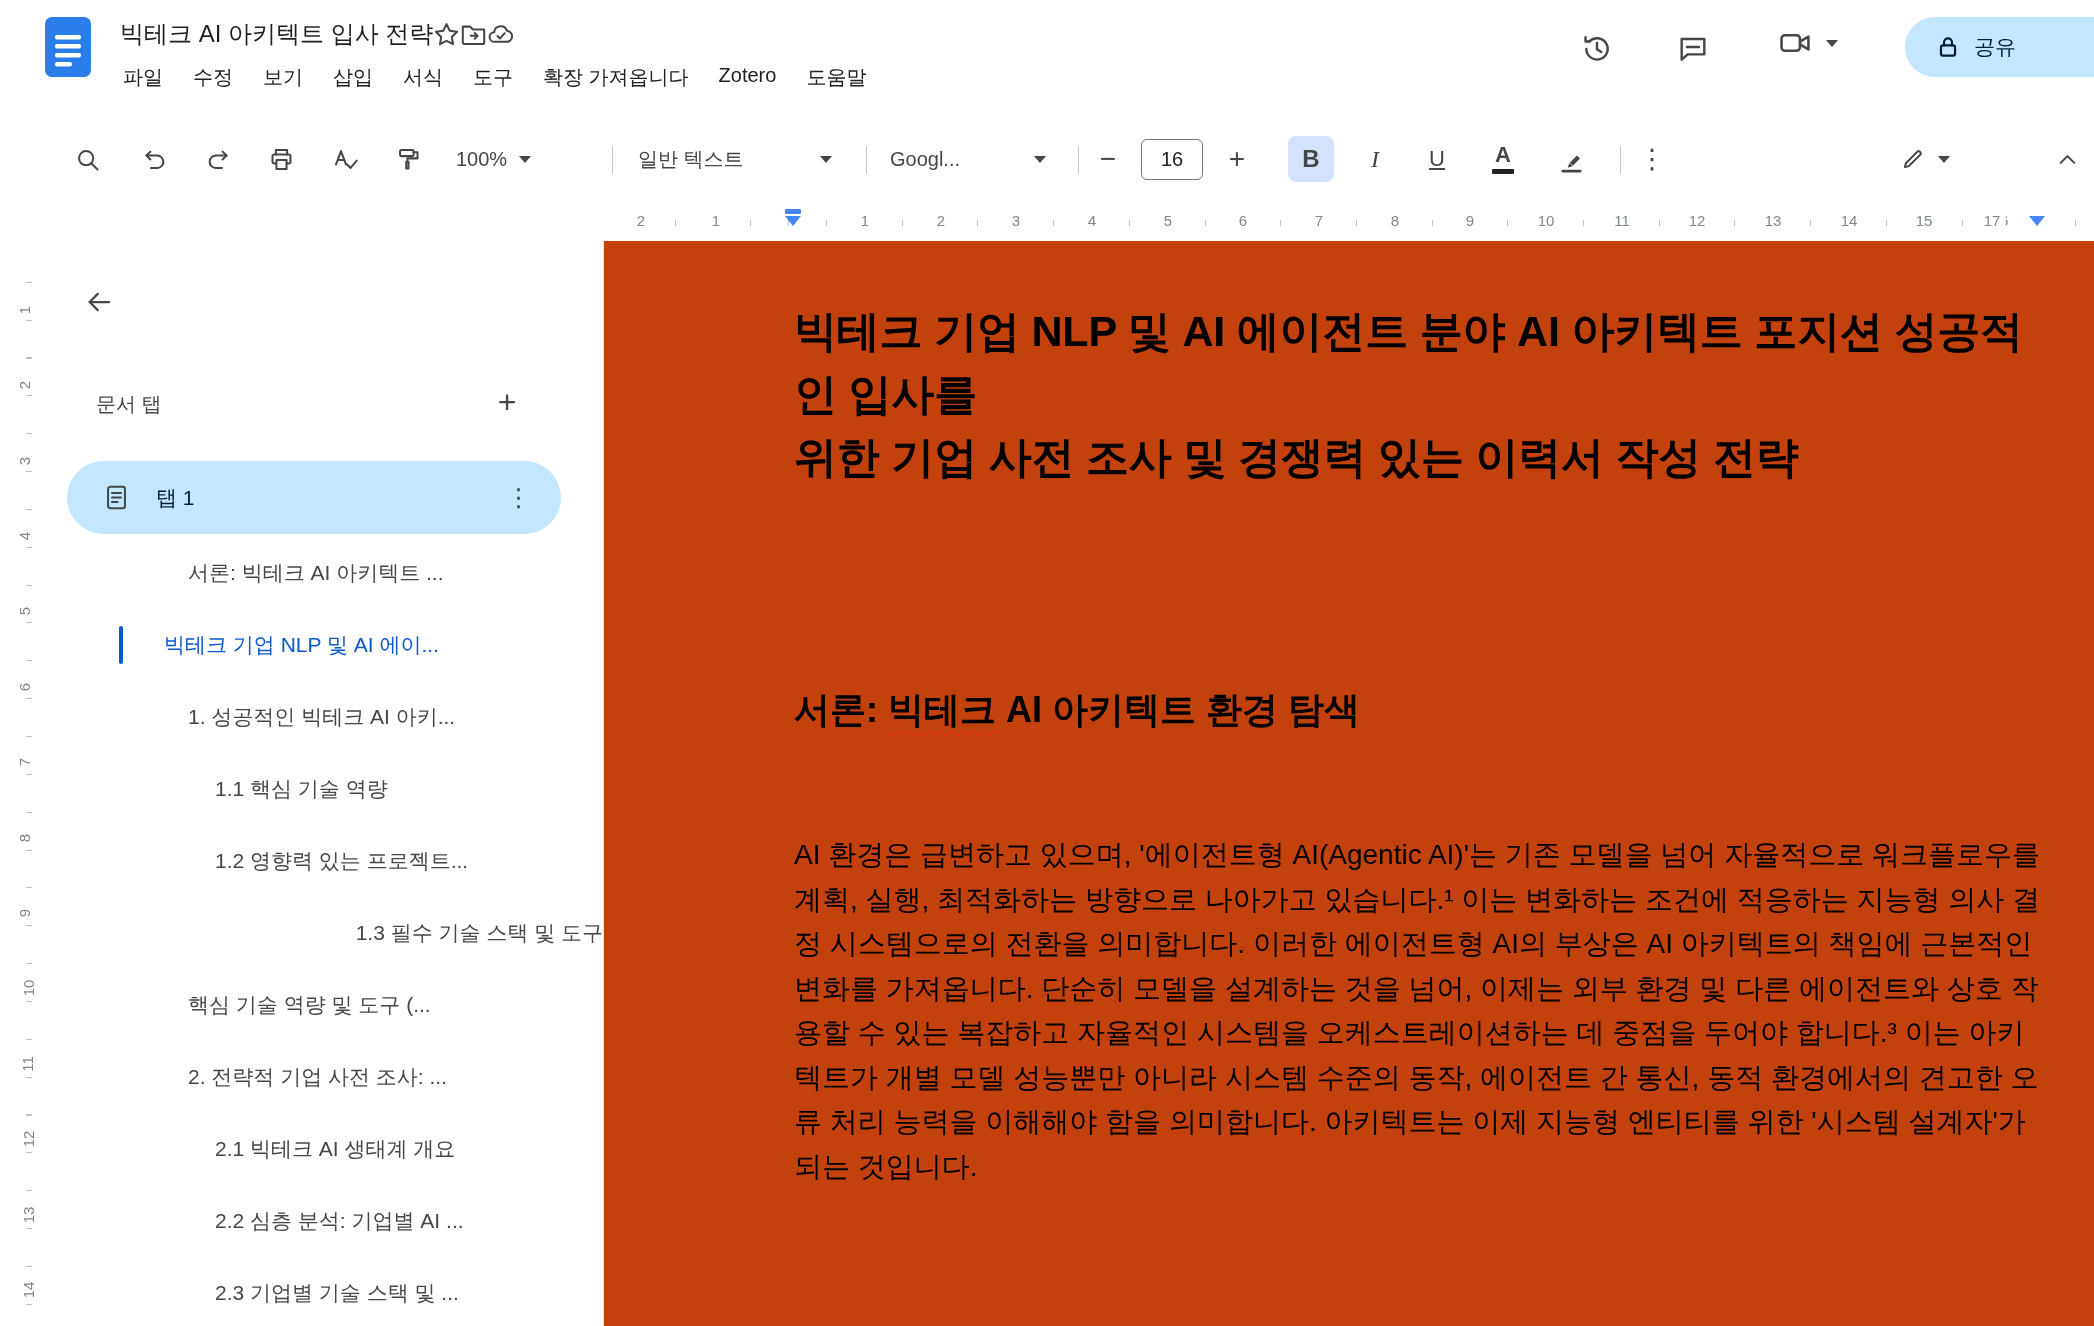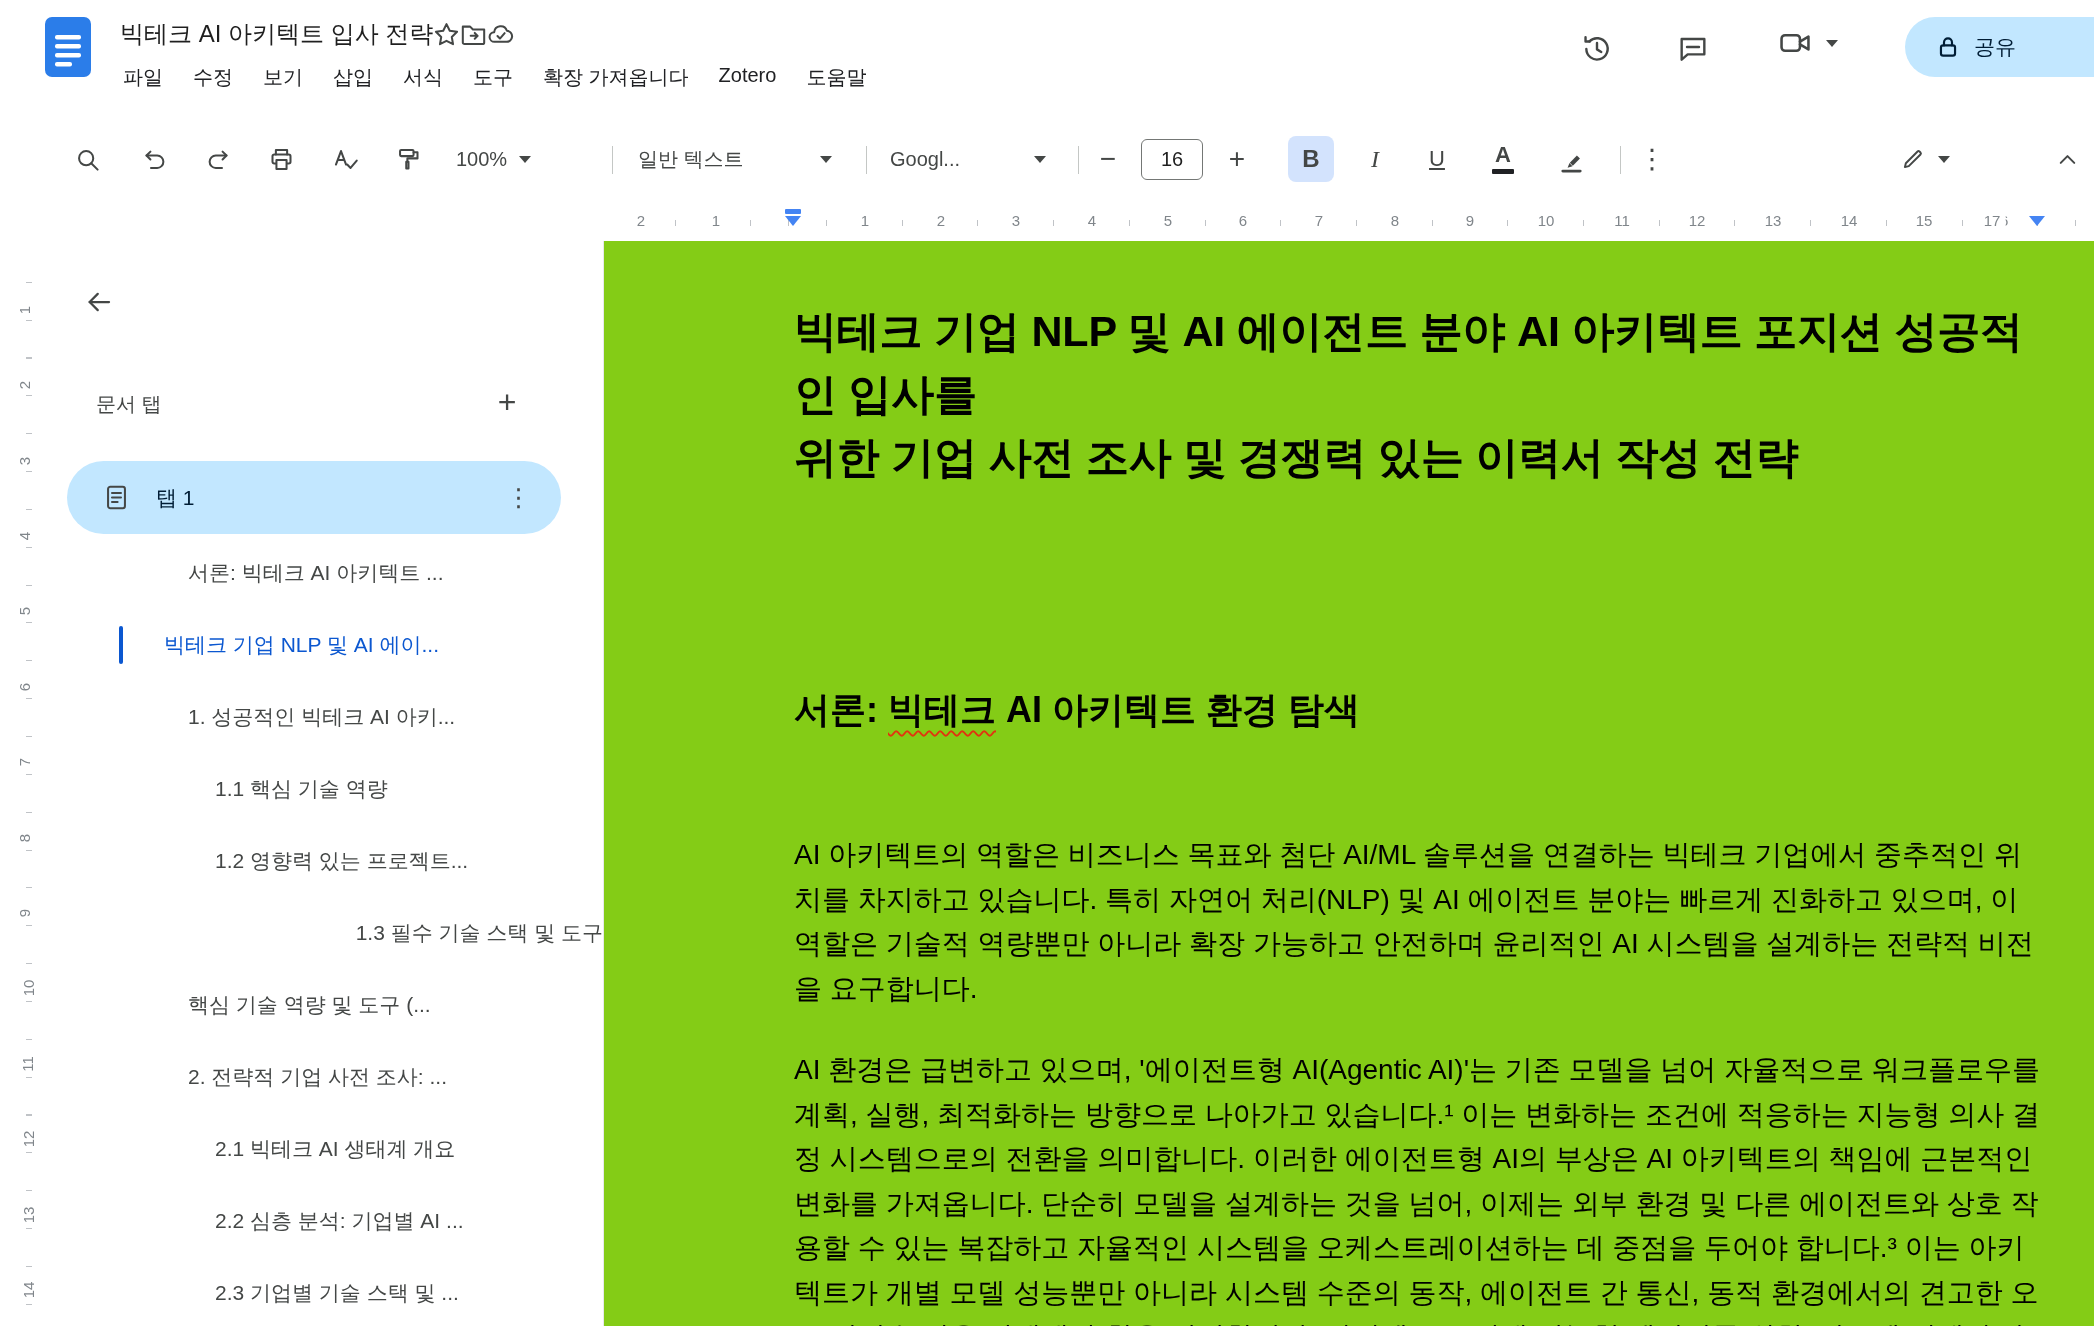--- a/index.html
+++ b/index.html
@@ -62,21 +62,21 @@
   .tab-pill svg { width:27px; height:27px; margin-left:36px; }
   .tab-label { margin-left:26px; font-size:21px; font-weight:500; color:#001d35; }
   .tab-kebab { margin-left:auto; margin-right:30px; font-size:25px; color:#444746; cursor:pointer; }
   .outline { position:absolute; left:0; top:292px; right:0; }
   .o-item { position:relative; height:72px; display:flex; align-items:center; font-size:21px; color:#444746; cursor:pointer; white-space:nowrap; }
   .o-item.active { color:#0b57d0; font-weight:500; }
   .o-item.active::before { content:""; position:absolute; left:71px; top:17px; width:4px; height:38px; background:#0b57d0; border-radius:2px; }
 
   
   .page-divider { position:absolute; left:603px; top:241px; width:1px; height:1085px; background:#e7e8eb; }
-  .page { position:absolute; left:604px; top:241px; right:0; bottom:0; background:#84cc16; cursor:text; }
+  .page { position:absolute; left:604px; top:241px; right:0; bottom:0; background:#c2410c; cursor:text; }
   .doc-content { padding:59px 52px 0 190px; }
   .title-line { font-size:43px; font-weight:700; line-height:63px; color:#000; letter-spacing:-0.2px; }
   .doc-heading { margin:196px 0 0; font-size:36px; font-weight:700; line-height:50px; color:#000; }
   .misspell { text-decoration:underline wavy #e0340f 2px; text-underline-offset:8px; text-decoration-skip-ink:none; }
   .doc-body p { margin:37px 0 0; font-size:28px; line-height:44.5px; color:#000; overflow-wrap:break-word; }
   .doc-body p:first-of-type { margin-top:98px; }
 
   .svgi { stroke:#444746; fill:none; stroke-width:1.8; stroke-linecap:round; stroke-linejoin:round; }
   .svgn { stroke:#001d35; fill:none; stroke-width:2; stroke-linecap:round; stroke-linejoin:round; }
 </style>
@@ -432,20 +432,19 @@
 
   <main class="page">
     <div class="doc-content">
       <div class="title-line">빅테크 기업 NLP 및 AI 에이전트 분야 AI 아키텍트 포지션 성공적인 입사를</div>
       <div class="title-line">위한 기업 사전 조사 및 경쟁력 있는 이력서 작성 전략</div>
 
       <h2 class="doc-heading"><span>서론: </span><span class="misspell">빅테크</span><span> AI 아키텍트 환경 탐색</span></h2>
 
       <div class="doc-body">
 
-          <p>AI 아키텍트의 역할은 비즈니스 목표와 첨단 AI/ML 솔루션을 연결하는 빅테크 기업에서 중추적인 위치를 차지하고 있습니다. 특히 자연어 처리(NLP) 및 AI 에이전트 분야는 빠르게 진화하고 있으며, 이 역할은 기술적 역량뿐만 아니라 확장 가능하고 안전하며 윤리적인 AI 시스템을 설계하는 전략적 비전을 요구합니다.</p>
 
           <p>AI 환경은 급변하고 있으며, '에이전트형 AI(Agentic AI)'는 기존 모델을 넘어 자율적으로 워크플로우를 계획, 실행, 최적화하는 방향으로 나아가고 있습니다.¹ 이는 변화하는 조건에 적응하는 지능형 의사 결정 시스템으로의 전환을 의미합니다. 이러한 에이전트형 AI의 부상은 AI 아키텍트의 책임에 근본적인 변화를 가져옵니다. 단순히 모델을 설계하는 것을 넘어, 이제는 외부 환경 및 다른 에이전트와 상호 작용할 수 있는 복잡하고 자율적인 시스템을 오케스트레이션하는 데 중점을 두어야 합니다.³ 이는 아키텍트가 개별 모델 성능뿐만 아니라 시스템 수준의 동작, 에이전트 간 통신, 동적 환경에서의 견고한 오류 처리 능력을 이해해야 함을 의미합니다. 아키텍트는 이제 지능형 엔티티를 위한 '시스템 설계자'가 되는 것입니다.</p>
         </div>
     </div>
   </main>
 
 </div>
 
 </body></html>

